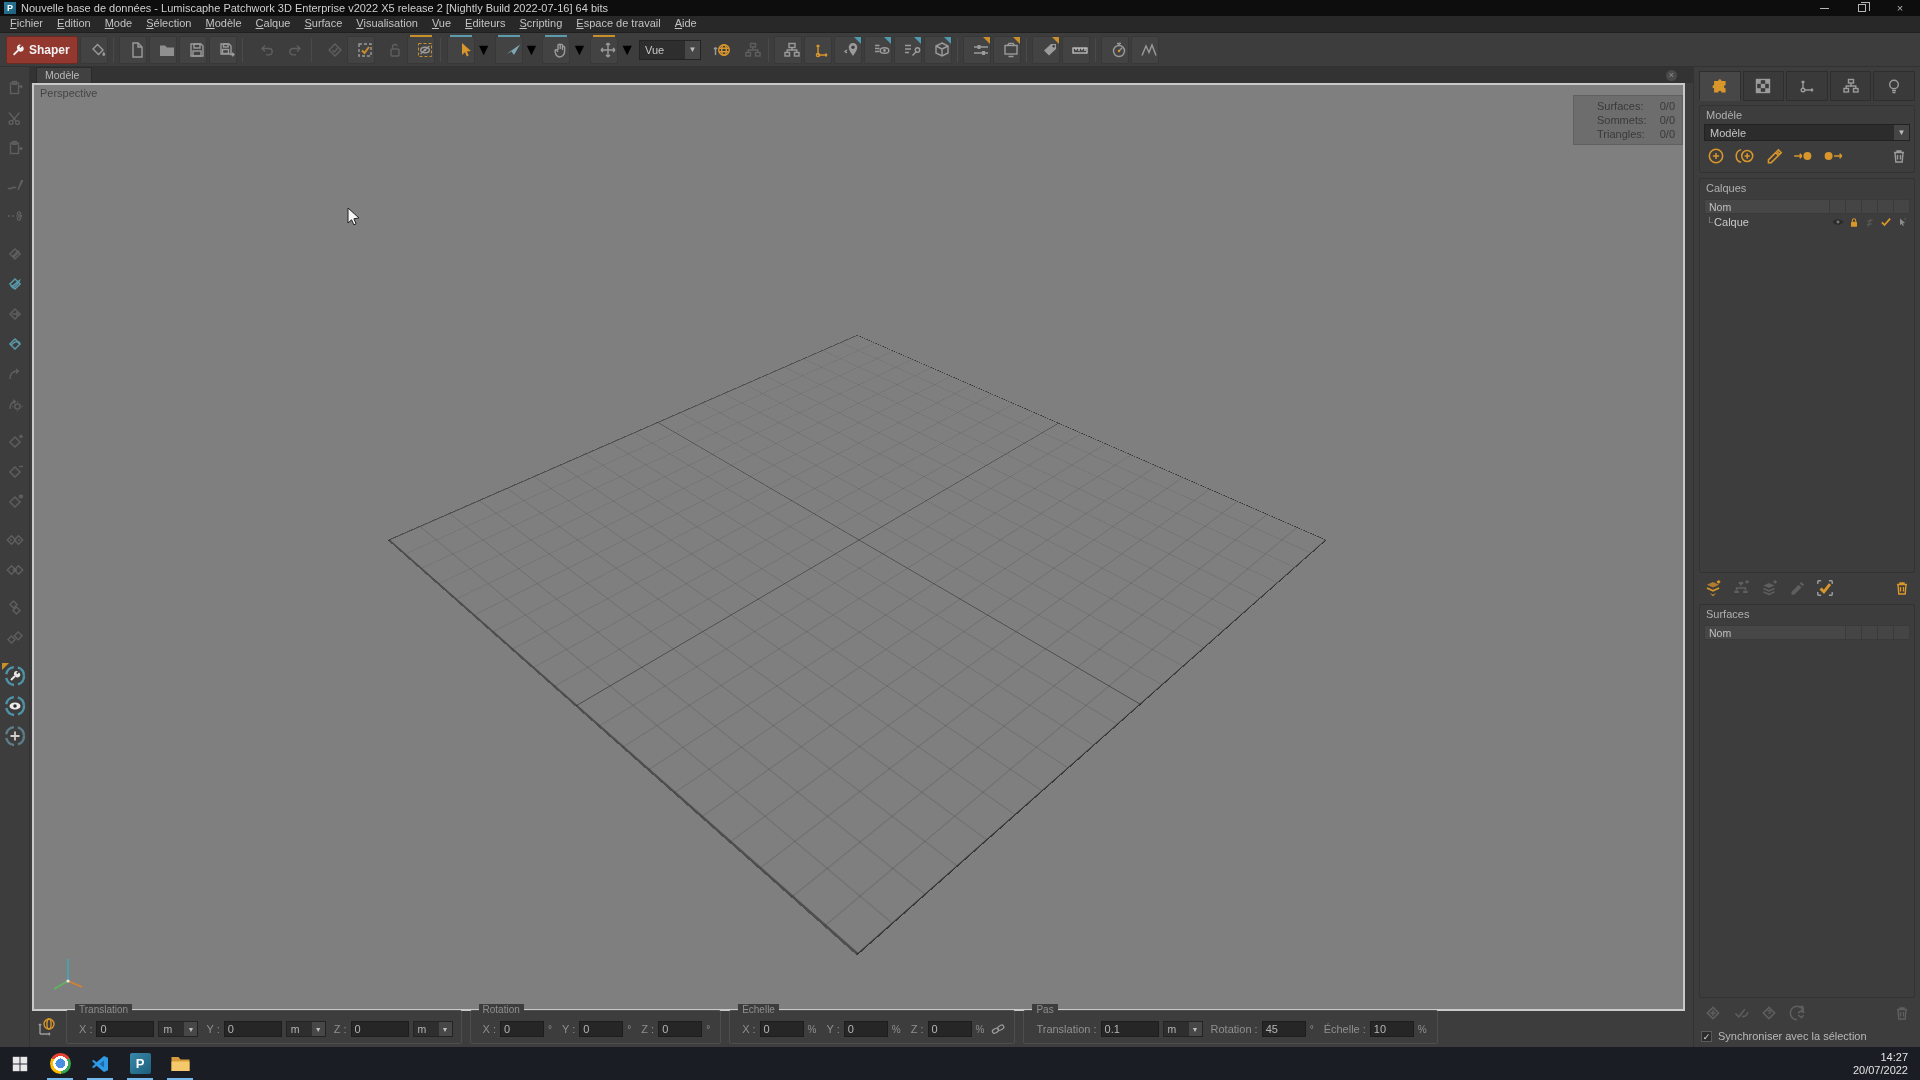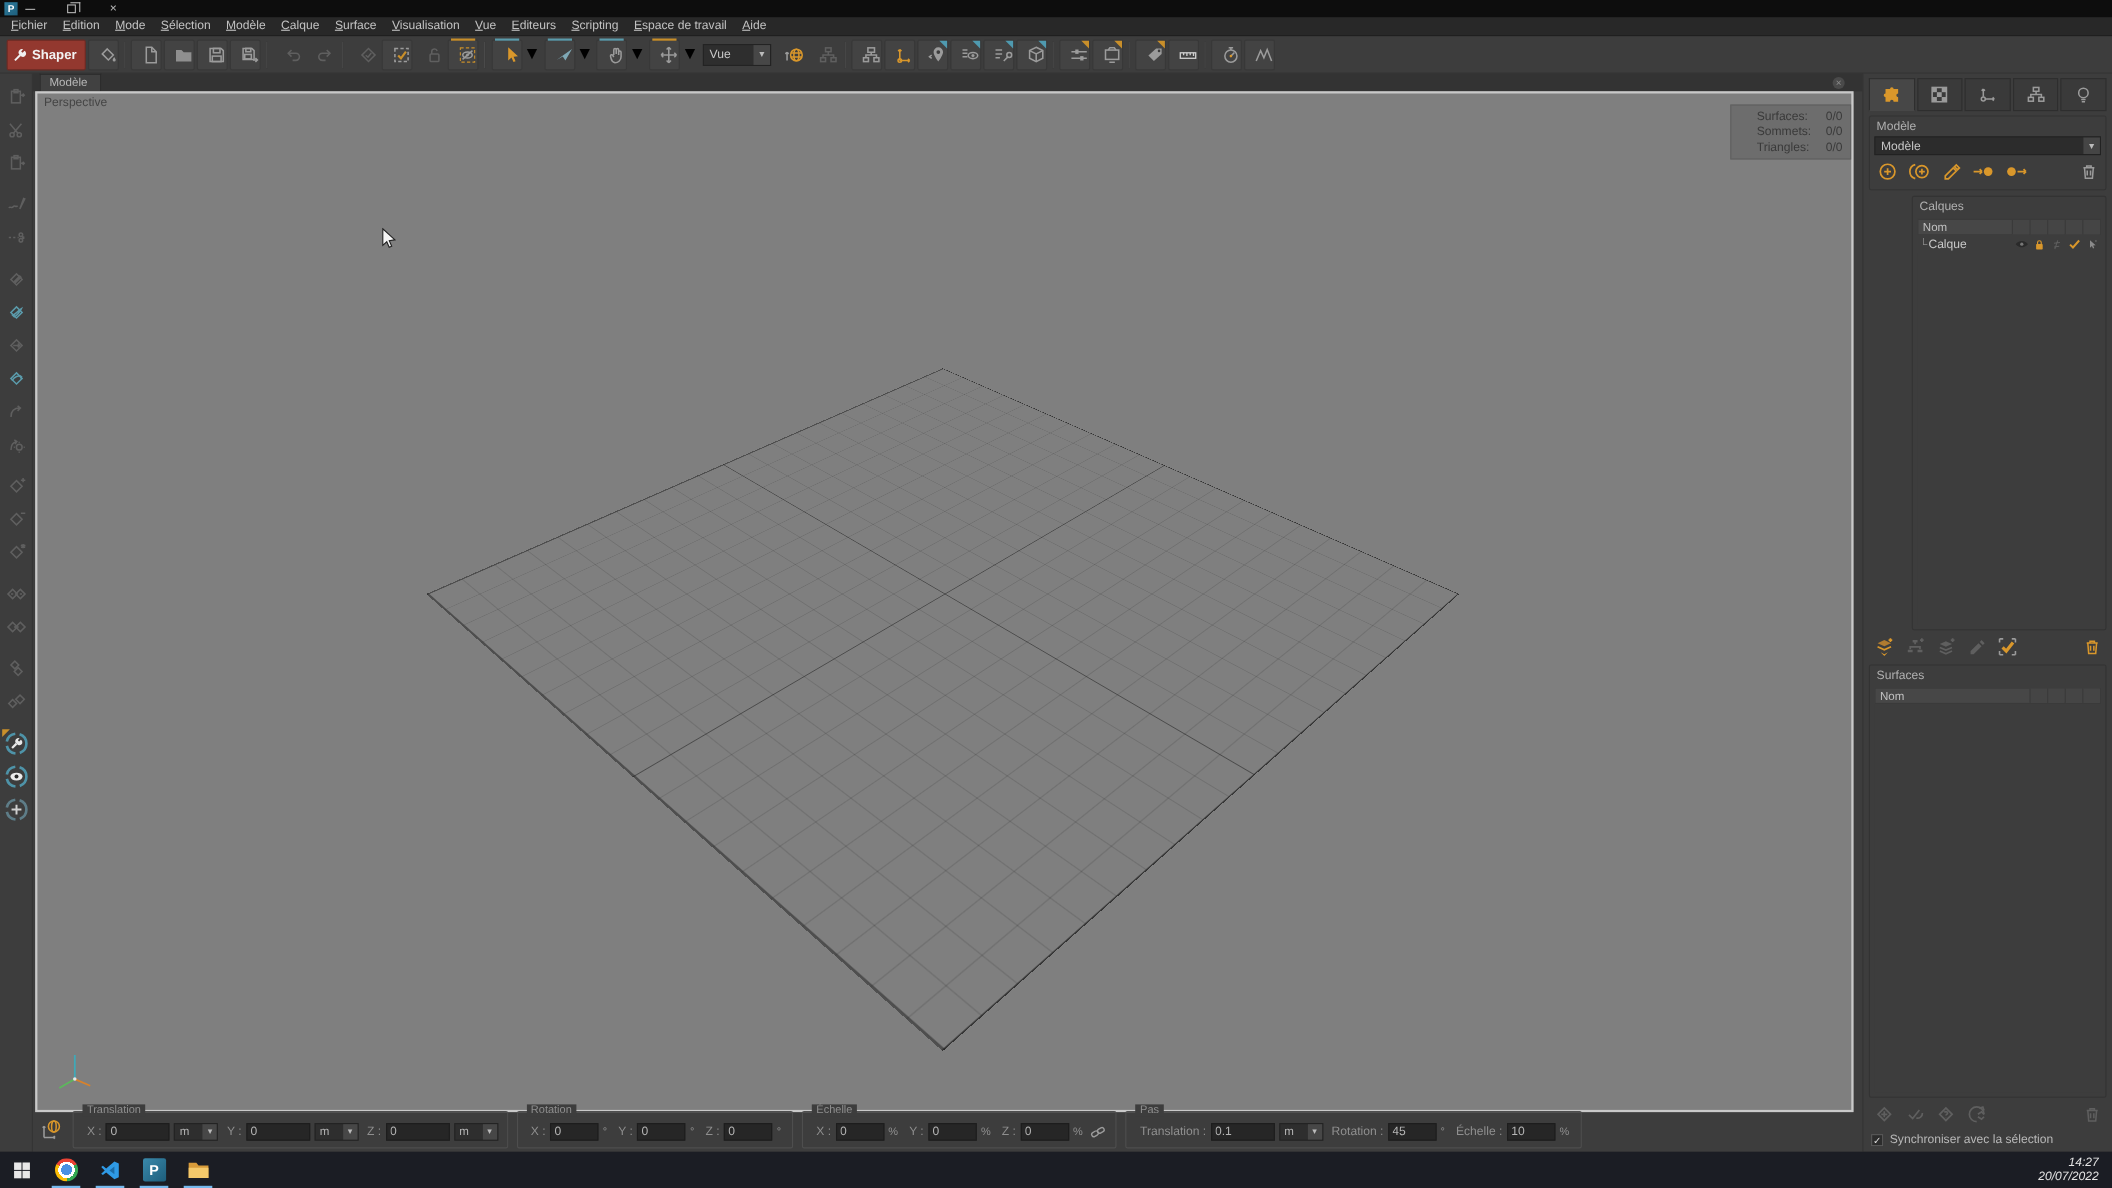--- a/index.html
+++ b/index.html
@@ -106,35 +106,36 @@
   .cbox { width:11px; height:11px; background:#2c2c2c; border:1px solid #5a5a5a; color:#ddd; font-size:9px; line-height:10px; text-align:center; }
 
   
   .taskbar { position:absolute; left:0; bottom:0; width:1920px; height:33px; background:#1b1d24; display:flex; align-items:stretch; }
   .tkbtn { width:40px; display:flex; flex-direction:column; align-items:center; justify-content:center; position:relative; }
   .tkbtn .uline { position:absolute; bottom:0; left:7px; right:7px; height:2px; background:#76b9ed; }
   .chromeico { width:21px; height:21px; border-radius:50%;
     background: radial-gradient(circle at 50% 50%, #4a90e2 0 5px, #ffffff 5px 7.5px, transparent 7.5px),
                 conic-gradient(from -60deg, #ea4335 0deg 120deg, #34a853 120deg 240deg, #fbbc05 240deg 360deg); }
   .pico { width:21px; height:21px; border-radius:2px; background:linear-gradient(135deg,#3a89ab,#1d5e7c); color:#fff; font-weight:bold; font-size:13px; display:flex; align-items:center; justify-content:center; }
-  .clock { margin-left:auto; padding-right:12px; display:flex; flex-direction:column; justify-content:center; align-items:flex-end; color:#e4e4e4; font-size:11px; line-height:13px;font-style:italic; }
+  .clock { margin-left:auto; padding-right:12px; display:flex; flex-direction:column; justify-content:center; align-items:flex-end; color:#e4e4e4; font-size:11px; line-height:13px; }
 
   svg { display:block; }
   .ic { stroke:#9b9b9b; fill:none; stroke-width:1.4; }
   .icd { stroke:#5f5f5f; fill:none; stroke-width:1.4; }
   .ico { stroke:#d9972b; fill:none; stroke-width:1.4; }
   .icb { stroke:#5b9bab; fill:none; stroke-width:1.4; }
 </style>
 </head>
 <body>
 
 <div id="app">
 
   <div class="titlebar">
     <span class="app-ico">P</span>
+    <span class="titletext">Nouvelle base de données - Lumiscaphe Patchwork 3D Enterprise v2022 X5 release 2 [Nightly Build 2022-07-16] 64 bits</span>
     <div class="winbtns">
       <span class="wb">
           <span class="minbar"></span>
         </span>
       <span class="wb">
           <span class="maxbox"></span>
         </span>
       <span class="wb">×</span>
     </div>
   </div>
@@ -709,21 +710,21 @@
               <path class="ico" d="M11 9h7m0 0-2-2m2 2-2 2" stroke-width="1.6"></path>
             </svg>
           <span class="spacer"></span>
           <svg width="18" height="20" viewBox="0 0 18 18">
               <path class="ic" d="M4 5.5h10M7 5.5V4h4v1.5M5 5.5l.8 9.5h6.4l.8-9.5"></path>
               <path class="ic" d="M7.5 8v4.5M10.5 8v4.5"></path>
             </svg>
         </div>
       </div>
 
-      <div class="group" style="margin-bottom:2px;margin-left:39px;">
+      <div class="group" style="margin-bottom:2px;">
         <div class="gtitle">Calques</div>
         <div class="thead">
           <span class="hname">Nom</span>
           <span class="hcell"></span>
             <span class="hcell"></span>
             <span class="hcell"></span>
             <span class="hcell"></span>
             <span class="hcell"></span>
         </div>
         <div class="trow">

